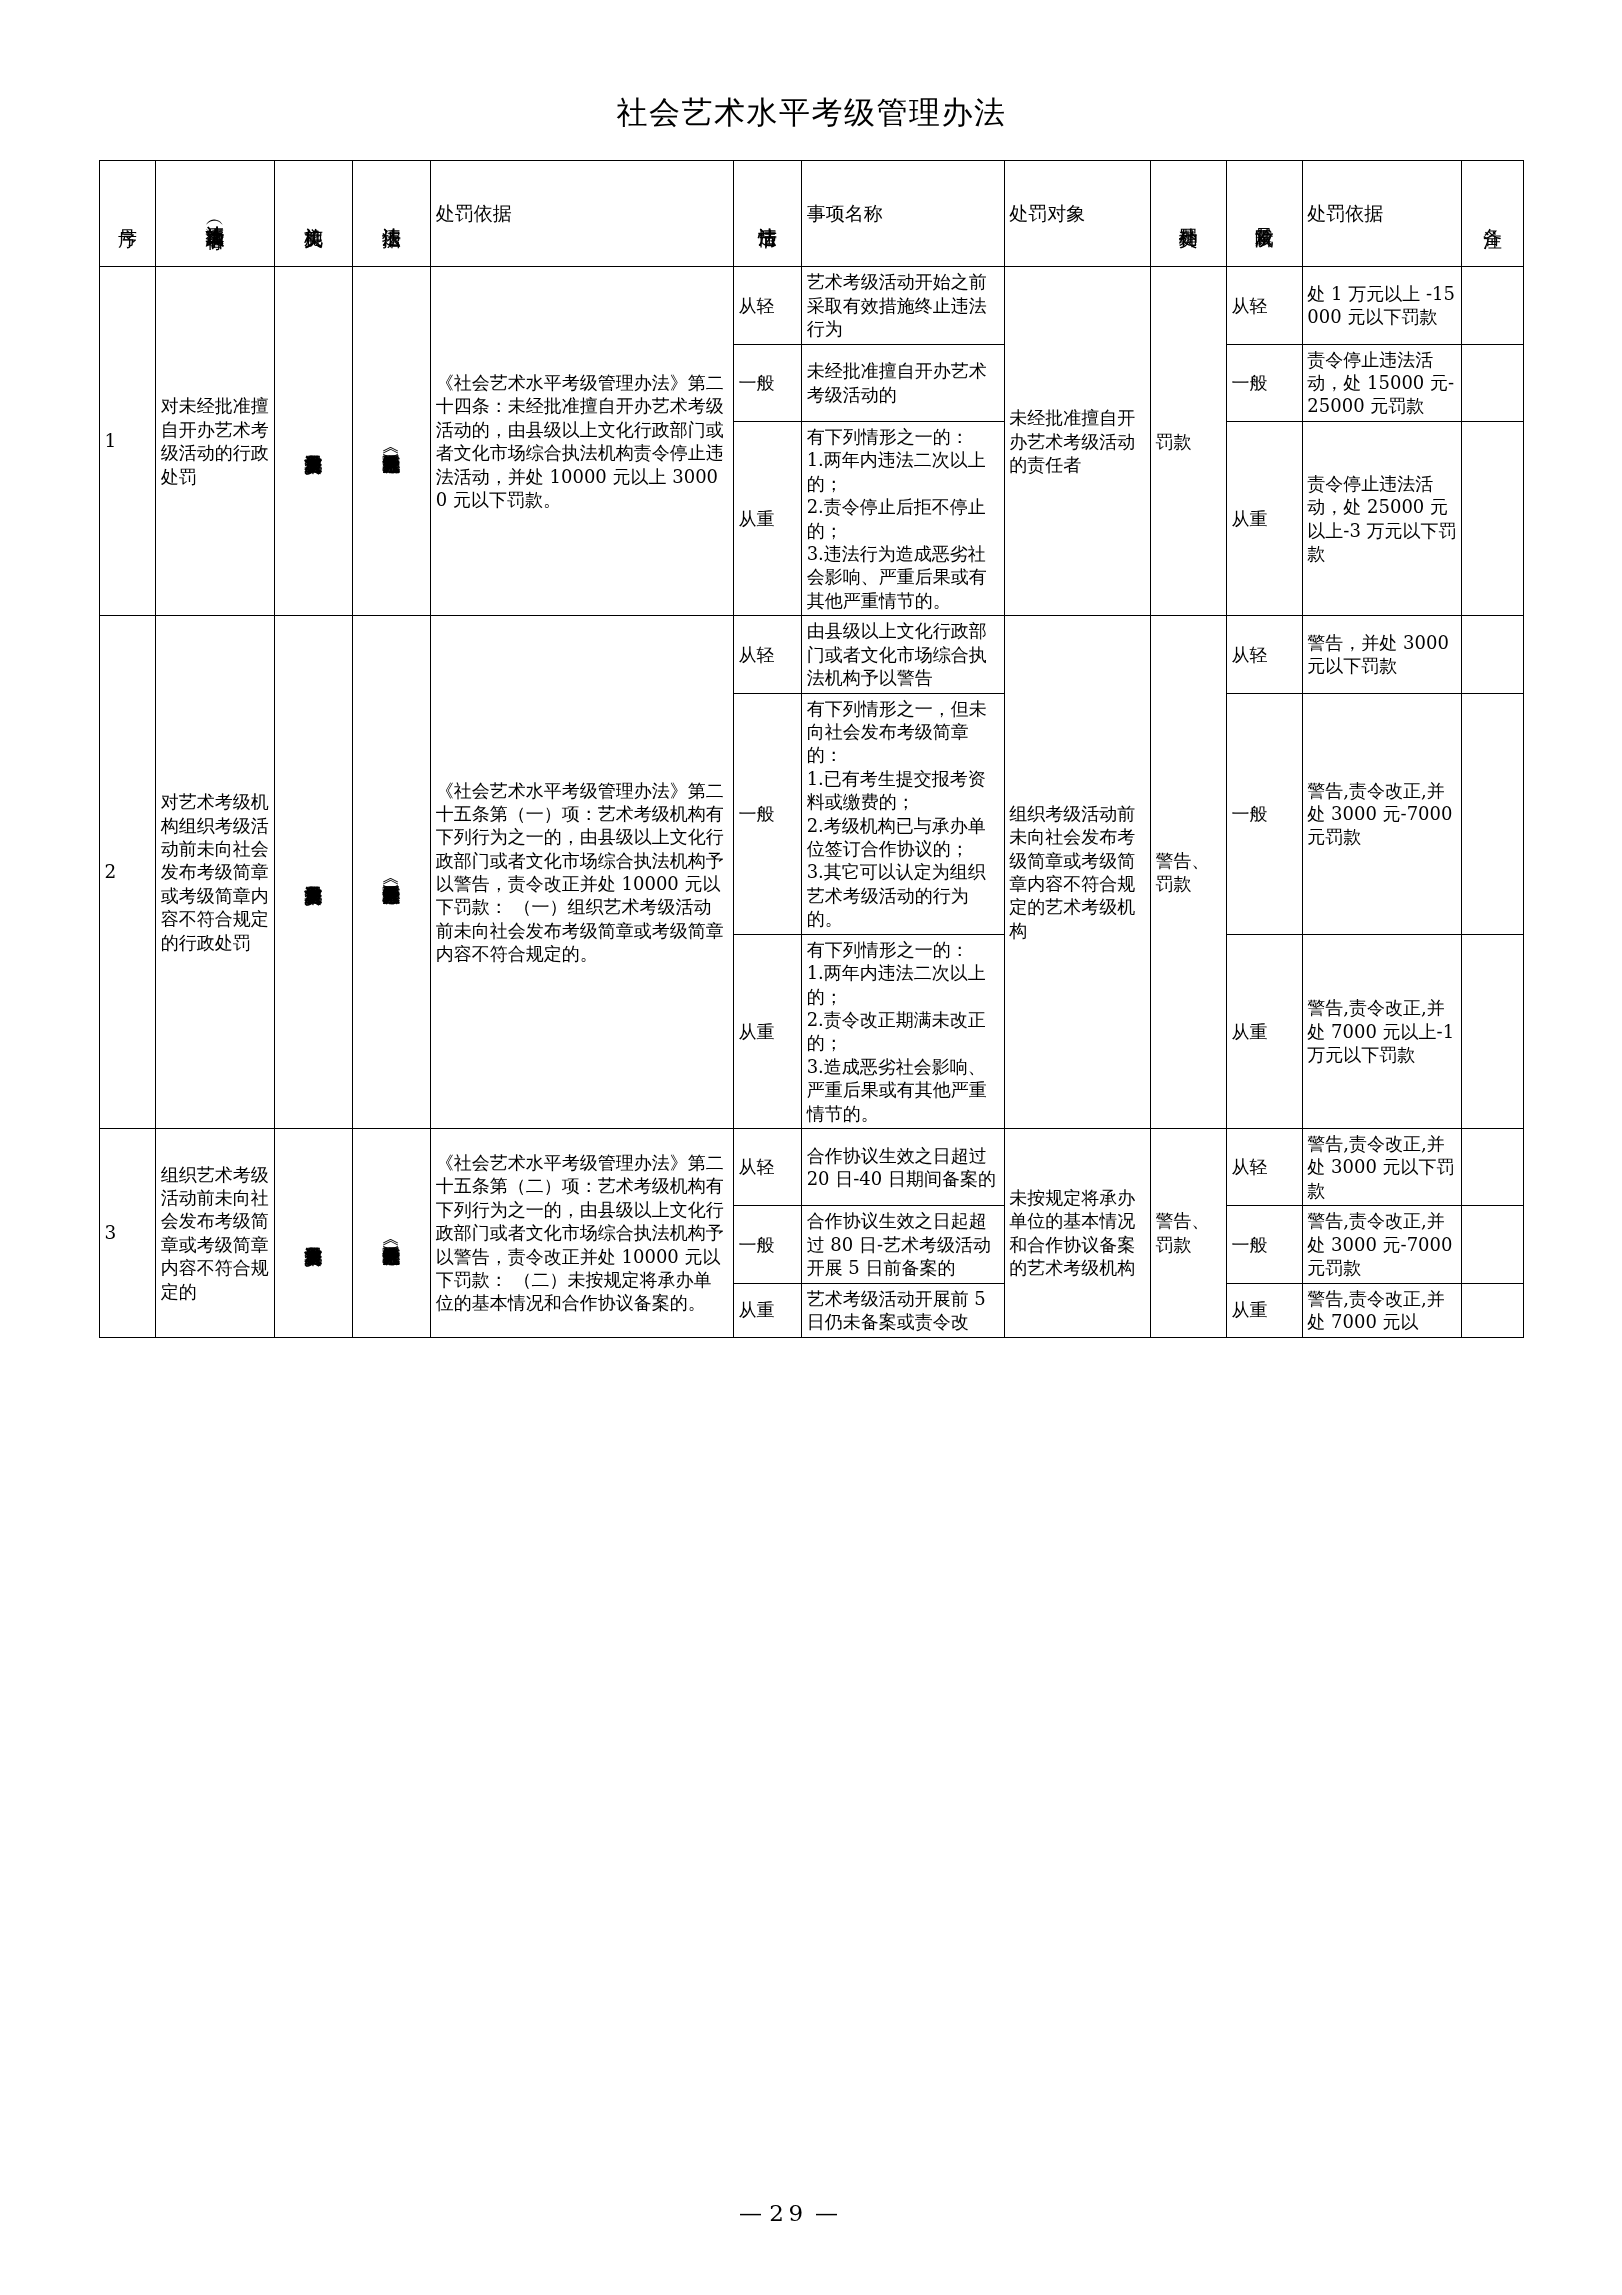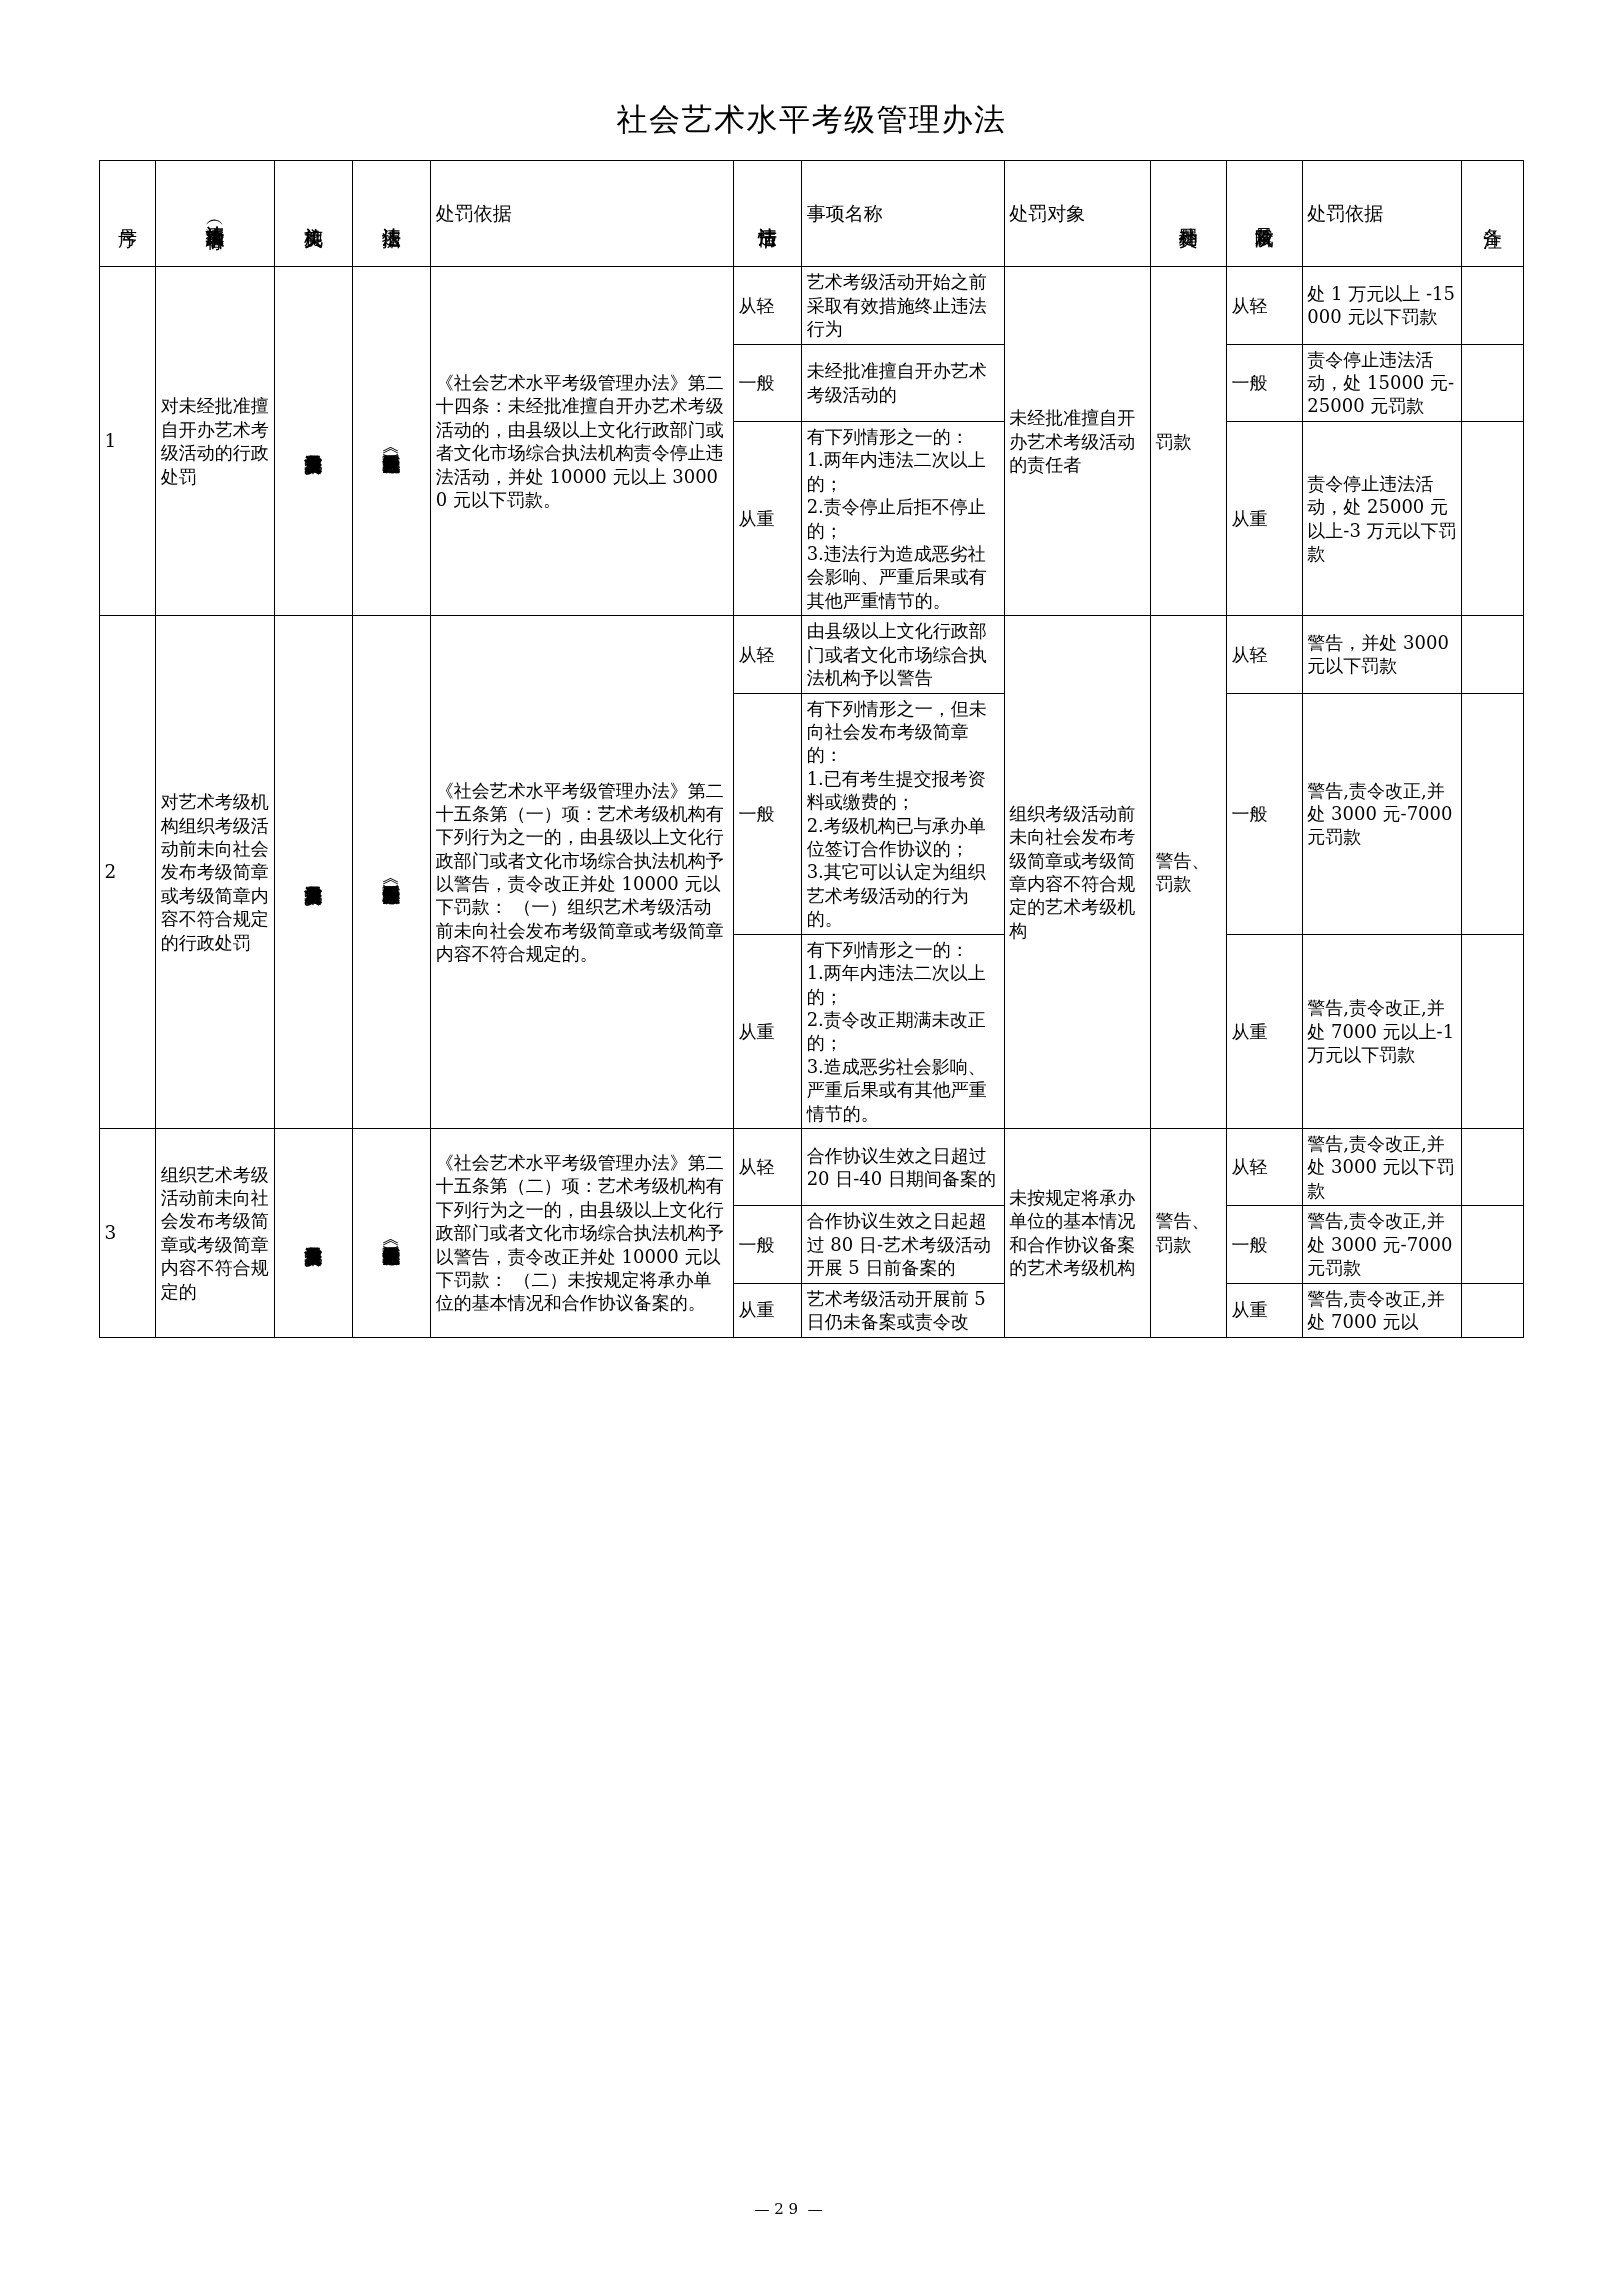--- a/index.html
+++ b/index.html
@@ -13,21 +13,21 @@
     font-family: "DejaVu Serif", "Liberation Serif", serif;
     color: #000;
     position: relative;
     overflow: hidden;
   }
   .page {
     width: 1623px;
     height: 1768px;
     position: relative;
     box-sizing: border-box;
-    padding: 16px;
+    padding: 9px;
   }
   .doc-title {
     text-align: center;
     font-size: 31px;
     font-family: "DejaVu Serif", "Liberation Serif", serif;
     font-weight: normal;
     letter-spacing: 1.5px;
     padding-top: 86px;
     padding-bottom: 0;
     line-height: 1.1;
@@ -112,21 +112,21 @@
   }
 
   .nowrap-cn { white-space: pre-wrap; margin-top: 42px; }
 
   .footer {
     position: absolute;
     left: 0;
     top: 2200px;
     width: 1623px;
     text-align: center;
-    font-size: 15px;
+    font-size: 23px;
     padding-right: 46px;
     box-sizing: border-box;
   }
   .footer .pg { letter-spacing: 4.6px; }
 
   
   col.c-seq      { width: 51px;  }
   col.c-act      { width: 108px; }
   col.c-org      { width: 71px;  }
   col.c-basis    { width: 71px;  }

